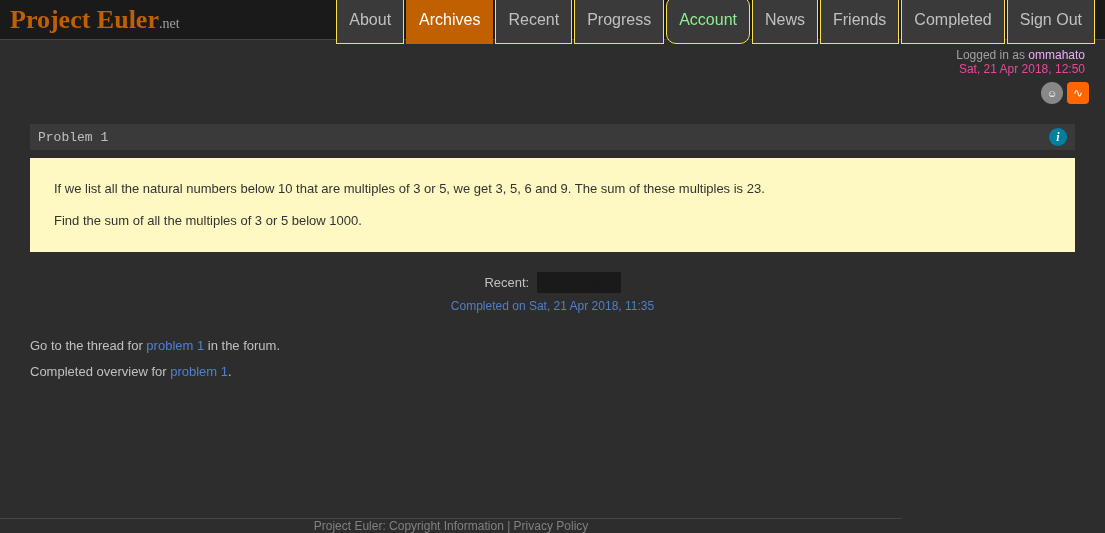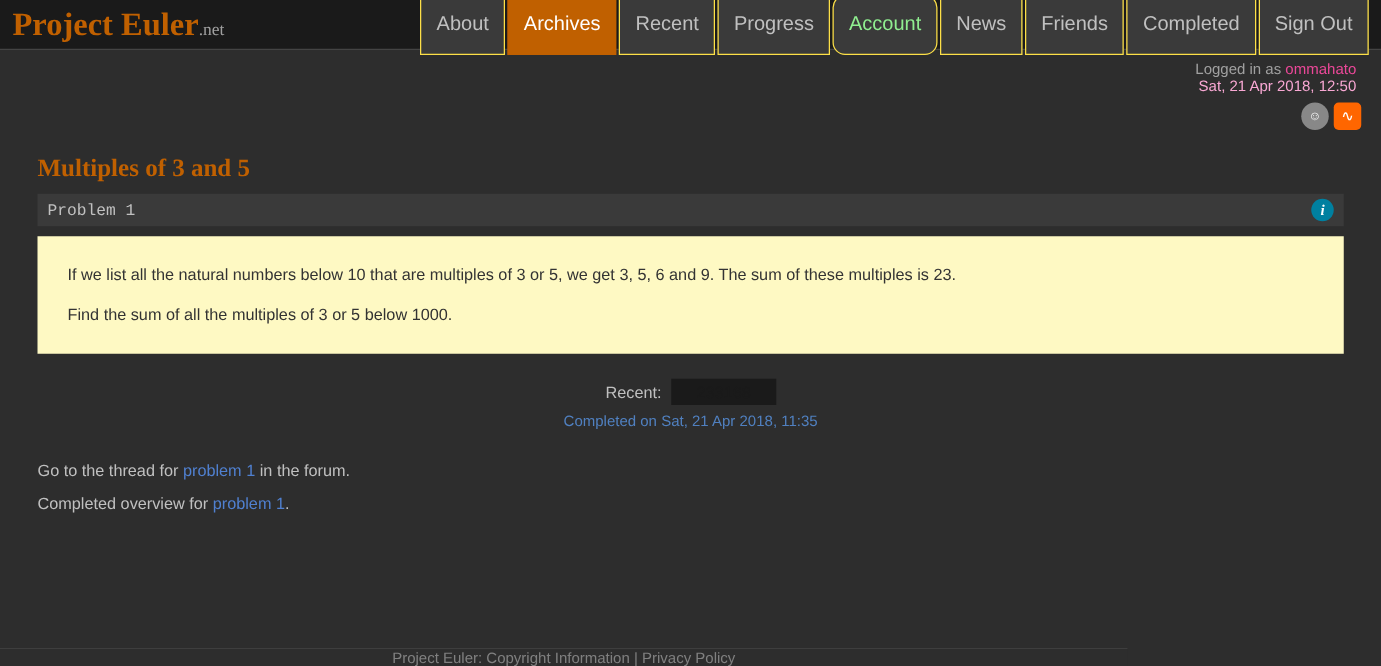--- a/index.html
+++ b/index.html
@@ -70,25 +70,25 @@
 
     
     #login-info {
       text-align: right;
       padding: 8px 20px 4px 0;
       font-size: 12px;
       color: #a0a0a0;
     }
 
     #login-info .username {
+      color: #f0abfc;
+    }
+
+    #login-info .datetime {
       color: #ec4899;
-    }
-
-    #login-info .datetime {
-      color: #f9a8d4;
     }
 
     .login-icons {
       display: flex;
       justify-content: flex-end;
       padding-right: 16px;
       gap: 4px;
       margin-top: 2px;
     }
 
@@ -260,21 +260,20 @@
 <div id="login-info">
   <span>Logged in as </span><span class="username">ommahato</span><br>
   <span class="datetime">Sat, 21 Apr 2018, 12:50</span>
 </div>
 <div class="login-icons">
   <span class="icon-circle">☺</span>
   <span class="icon-rss">∿</span>
 </div>
 
 <div id="main">
-  <h1 id="problem-title">Multiples of 3 and 5</h1>
 
   <div id="problem-label">
     <span>Problem 1</span>
     <span id="info-icon">i</span>
   </div>
 
   <div id="problem-box">
     <p>If we list all the natural numbers below 10 that are multiples of 3 or 5, we get 3, 5, 6 and 9. The sum of these multiples is 23.</p>
     <p>Find the sum of all the multiples of 3 or 5 below 1000.</p>
   </div>

